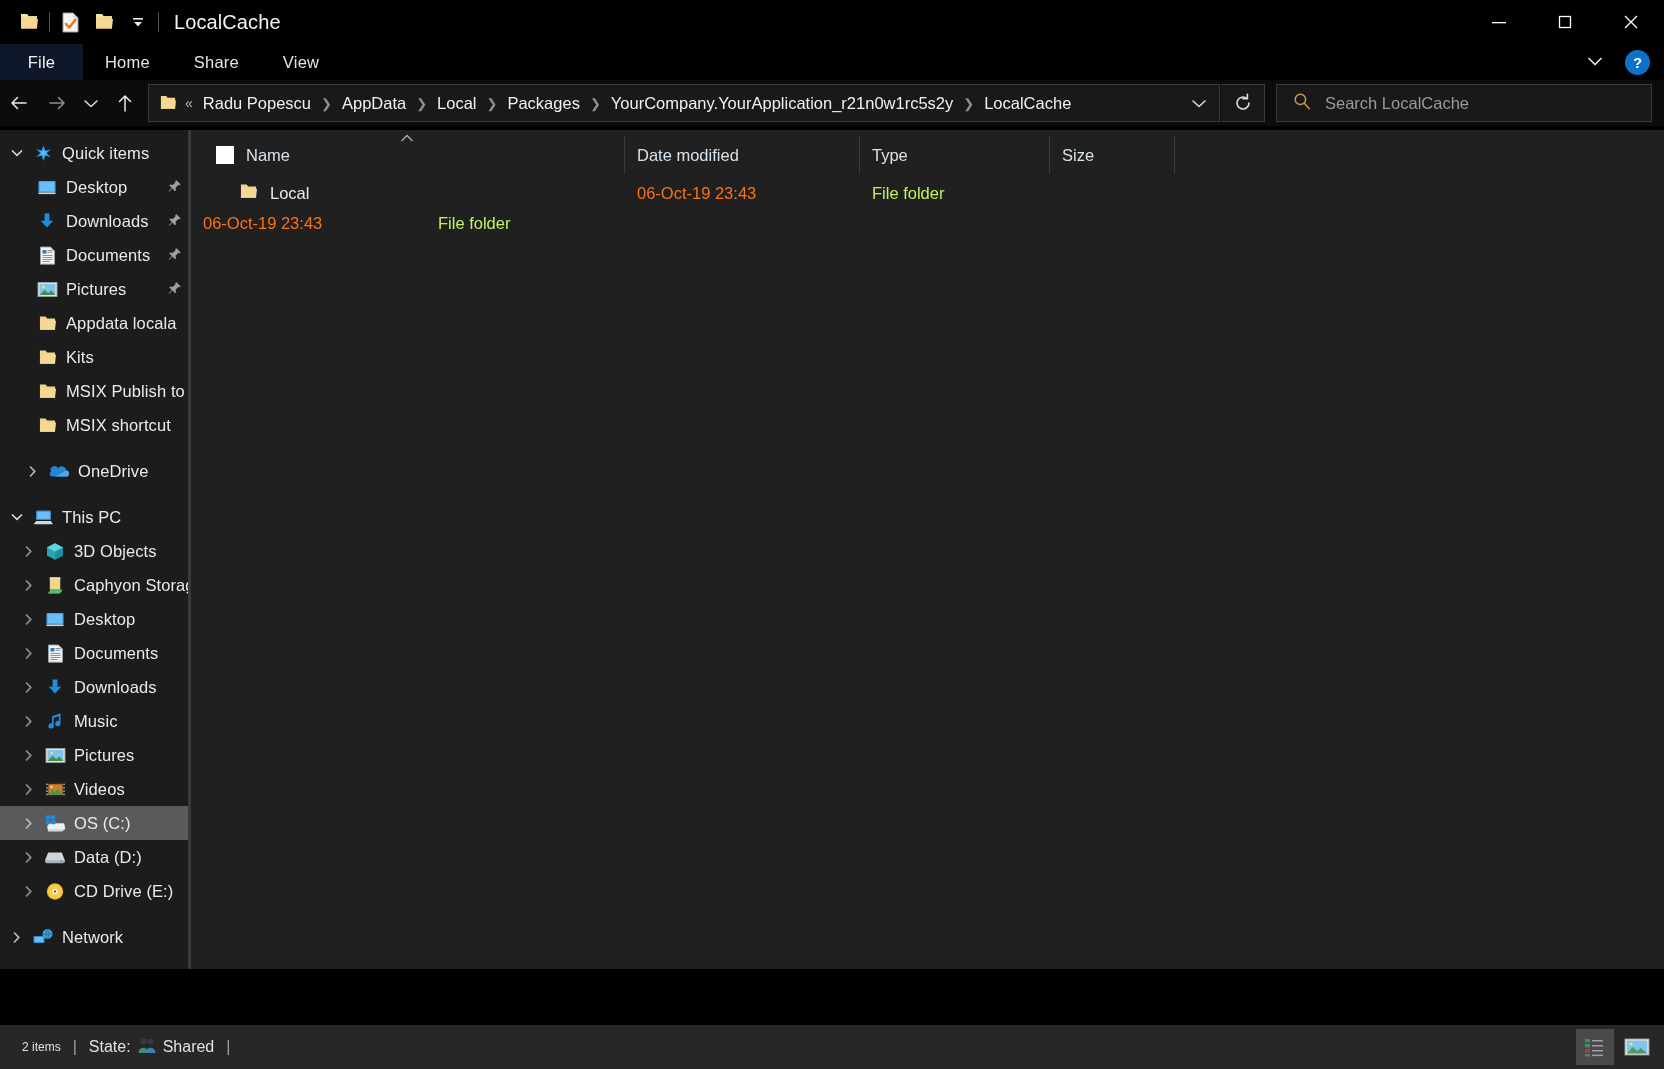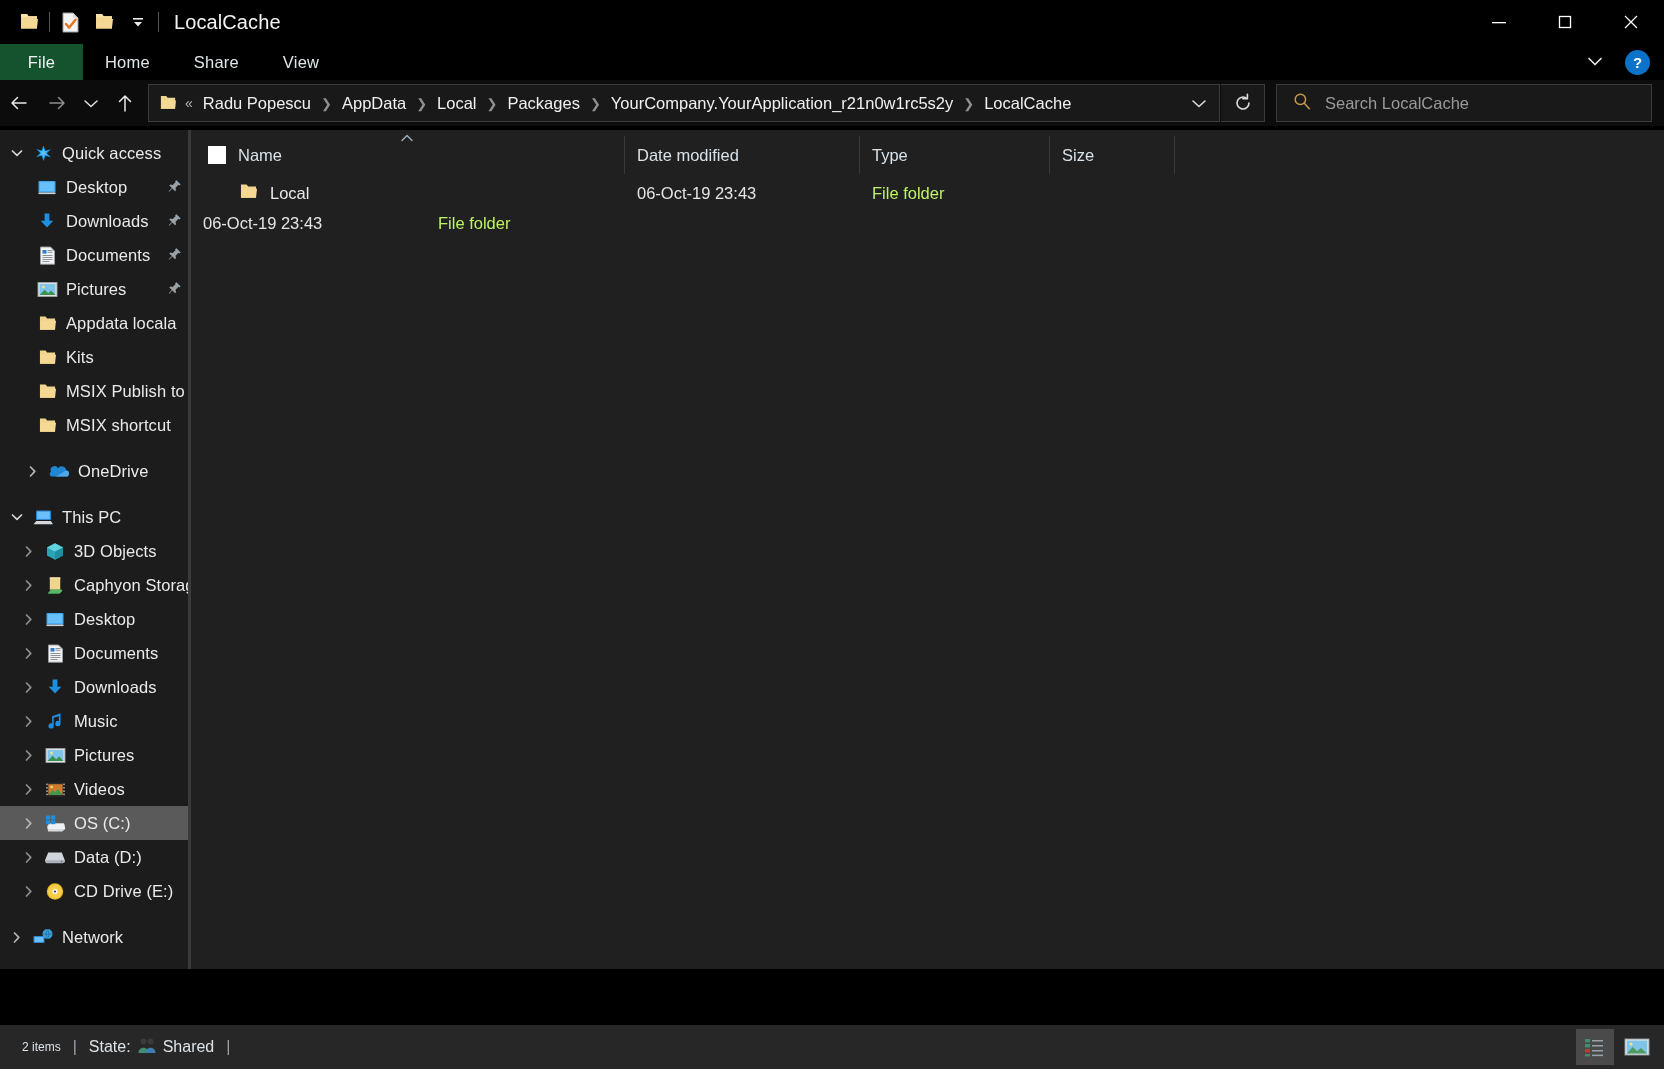--- a/index.html
+++ b/index.html
@@ -32,21 +32,21 @@
 
   
   #ribbon {
     position: absolute; left: 0; top: 44px; width: 1664px; height: 36px;
     background: #000; display: flex; align-items: stretch;
   }
   .rtab {
     display: flex; align-items: center; justify-content: center;
     padding: 0 22px; font-size: 16.5px; color: #dfe6ea; letter-spacing: .2px;
   }
-  .rtab.file { background: #14532d; color: #eef3f4; min-width: 83px; padding: 0 26px; }
+  .rtab.file { background: #0f172a; color: #eef3f4; min-width: 83px; padding: 0 26px; }
   .ribbon-right { position: absolute; right: 0; top: 0; height: 36px; display: flex; align-items: center; gap: 10px; padding-right: 14px; }
   .chev-ribbon { color: #dfe6ea; font-size: 15px; padding: 4px 10px; }
   .helpbtn {
     width: 25px; height: 25px; border-radius: 50%; background: #0a72c8;
     display: flex; align-items: center; justify-content: center;
     color: #fff; font-size: 15px; font-weight: bold;
   }
 
   
   #navbar {
@@ -111,33 +111,33 @@
   }
   #colheaders {
     position: absolute; left: 0; top: 6px; width: 1473px; height: 38px;
     display: flex; align-items: center; color: #d2dce4;
   }
   .colh {
     height: 38px; display: flex; align-items: center; font-size: 16.5px;
     border-right: 1px solid #3a3a3a; position: relative; padding-left: 12px;
     color: #d8e2ea;
   }
-  .colh.name { width: 434px; padding-left: 0; }
+  .colh.name { width: 434px; padding-left: 8px; }
   .colh.date { width: 235px; }
   .colh.type { width: 190px; }
   .colh.size { width: 125px; }
   .hdr-check {
     width: 18px; height: 18px; background: #fff; margin: 0 12px 0 17px; flex: none;
   }
   .sort-caret { position: absolute; left: 208px; top: -4px; color: #9fb0bd; font-size: 13px; }
   .rowlist { position: absolute; left: 0; top: 48px; width: 1473px; }
   .frow { height: 30px; display: flex; align-items: center; font-size: 16.5px; color: #e9e9e9; }
   .fname { width: 434px; display: flex; align-items: center; padding-left: 48px; }
   .fname .lbl { padding-left: 12px; }
-  .fdate { width: 235px; padding-left: 12px; color: #e5e5e5; }
+  .fdate { width: 235px; padding-left: 12px; color: #f97316; }
   .ftype { width: 190px; padding-left: 12px; color: #bef264; }
   .fsize { width: 125px; padding-left: 12px; color: #e6e6e6; }
 
   
   #statusbar {
     position: absolute; left: 0; top: 1025px; width: 1664px; height: 44px;
     background: #272727; display: flex; align-items: center;
   }
   .status-text { font-size: 12px; color: #dbe3e9; padding-left: 22px; }
   .status-sep { color: #9aa3aa; padding: 0 12px; font-size: 16px; }
@@ -291,21 +291,21 @@
       <svg width="14" height="12" viewBox="0 0 14 12">
           <path d="M2.5 4l4.5 4.3L11.5 4" stroke="#d6d6d6" stroke-width="1.7" fill="none" stroke-linecap="round" stroke-linejoin="round"></path>
         </svg>
     </span>
     <span class="nav-ico">
       <svg width="19" height="19" viewBox="0 0 19 19">
           <path d="M9.5 1.5l1.9 5.2 5.4-1.5-4 4 4 4-5.4-1.5-1.9 5.2-1.9-5.2L2.2 13l4-4-4-4 5.4 1.5z" fill="#1f9ae8"></path>
           <path d="M9.5 4.5l1.1 3 3-.8-2.2 2.3 2.2 2.3-3-.8-1.1 3-1.1-3-3 .8 2.2-2.3L5.4 6.7l3 .8z" fill="#5ec1f5"></path>
         </svg>
     </span>
-    <span class="nav-label">Quick access</span>
+    <span class="nav-label">Quick items</span>
   </div>
 
   <div class="nav-row lvl1">
     <span class="nav-ico">
       <svg width="20" height="17" viewBox="0 0 20 17">
           <rect x="1.5" y="2" width="17" height="11.5" rx="1" fill="#3fa9f5"></rect>
           <rect x="2.8" y="3.2" width="14.4" height="9" fill="#69c0f8"></rect>
           <rect x="1.5" y="13.5" width="17" height="1.6" fill="#cfd4d8"></rect>
         </svg>
     </span>

